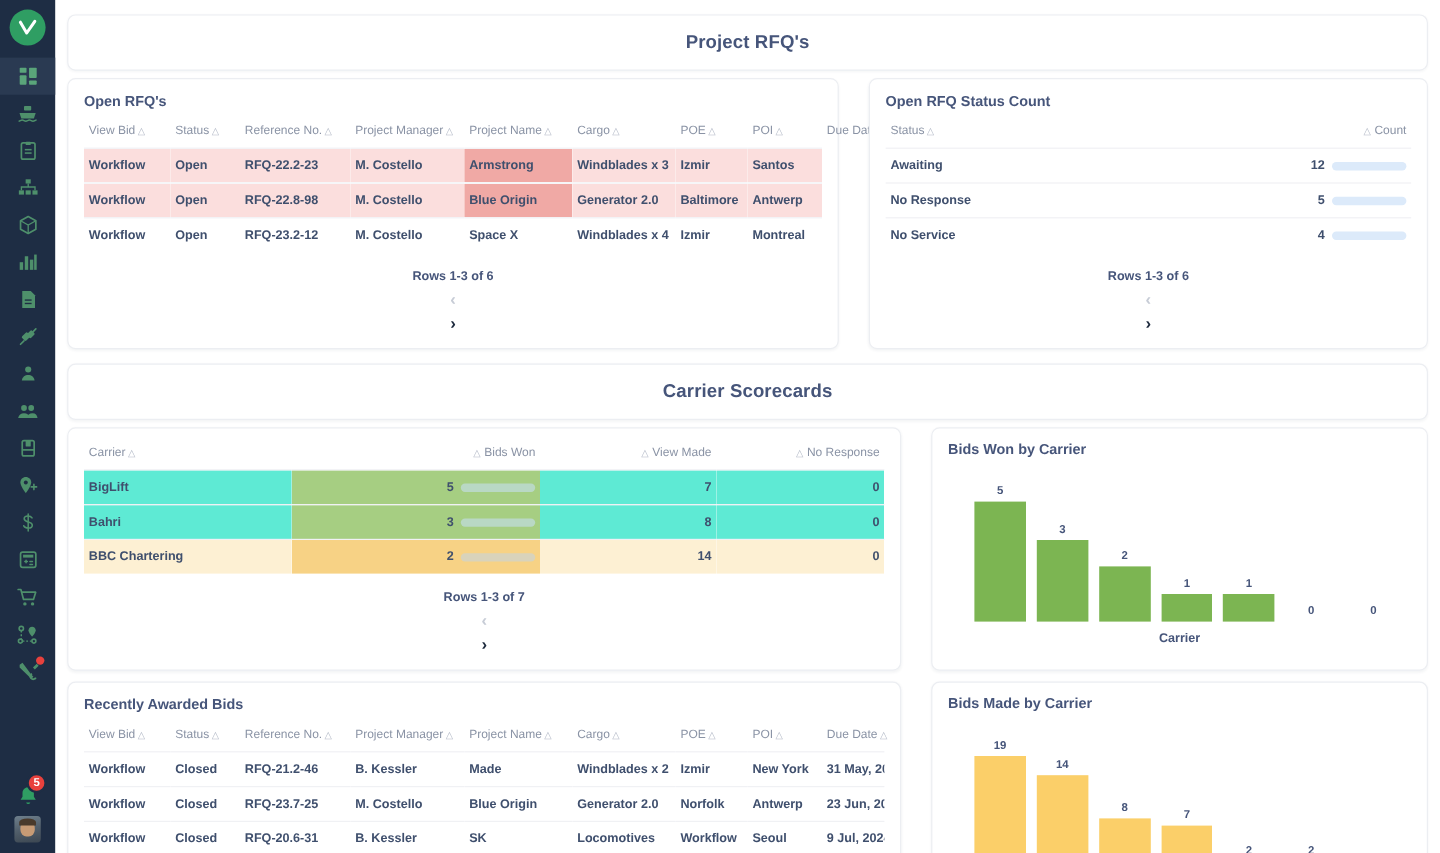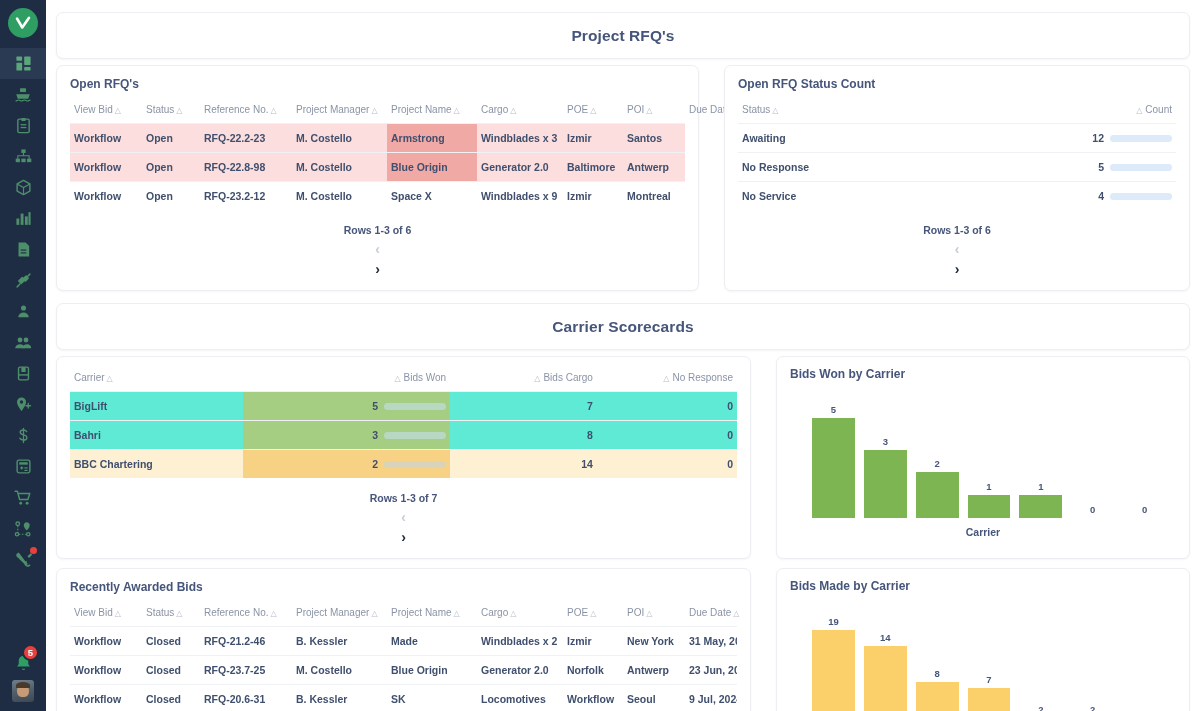--- a/index.html
+++ b/index.html
@@ -352,21 +352,21 @@
               <td>Baltimore</td>
               <td>Antwerp</td>
               <td>29 Jul, 2024, 24:00</td>
             </tr>
             <tr>
               <td>Workflow</td>
               <td>Open</td>
               <td>RFQ-23.2-12</td>
               <td>M. Costello</td>
               <td>Space X</td>
-              <td>Windblades x 9</td>
+              <td>Windblades x 4</td>
               <td>Izmir</td>
               <td>Montreal</td>
               <td>31 Jul, 2024, 24:00</td>
             </tr>
           </tbody>
         </table>
         <div class="pager">
           <span>Rows 1-3 of 6</span>
           <span class="arrow dim">‹</span>
           <span class="arrow">›</span>
@@ -435,21 +435,21 @@
           <colgroup>
               <col style="width:26%">
               <col style="width:31%">
               <col style="width:22%">
               <col>
             </colgroup>
           <thead>
             <tr>
               <th><span>Carrier</span><span class="caret">△</span></th>
               <th class="t-right"><span class="caret pre">△</span><span>Bids Won</span></th>
-              <th class="t-right"><span class="caret pre">△</span><span>Bids Cargo</span></th>
+              <th class="t-right"><span class="caret pre">△</span><span>View Made</span></th>
               <th class="t-right"><span class="caret pre">△</span><span>No Response</span></th>
             </tr>
           </thead>
           <tbody>
             <tr class="tint-green-row">
               <td>BigLift</td>
               <td class="tint-green-cell">
                 <div class="bar-cell">
                   <span>5</span>
                   <span class="bar-track muted-green"><span class="bar-fill" style="width:100%"></span></span>

